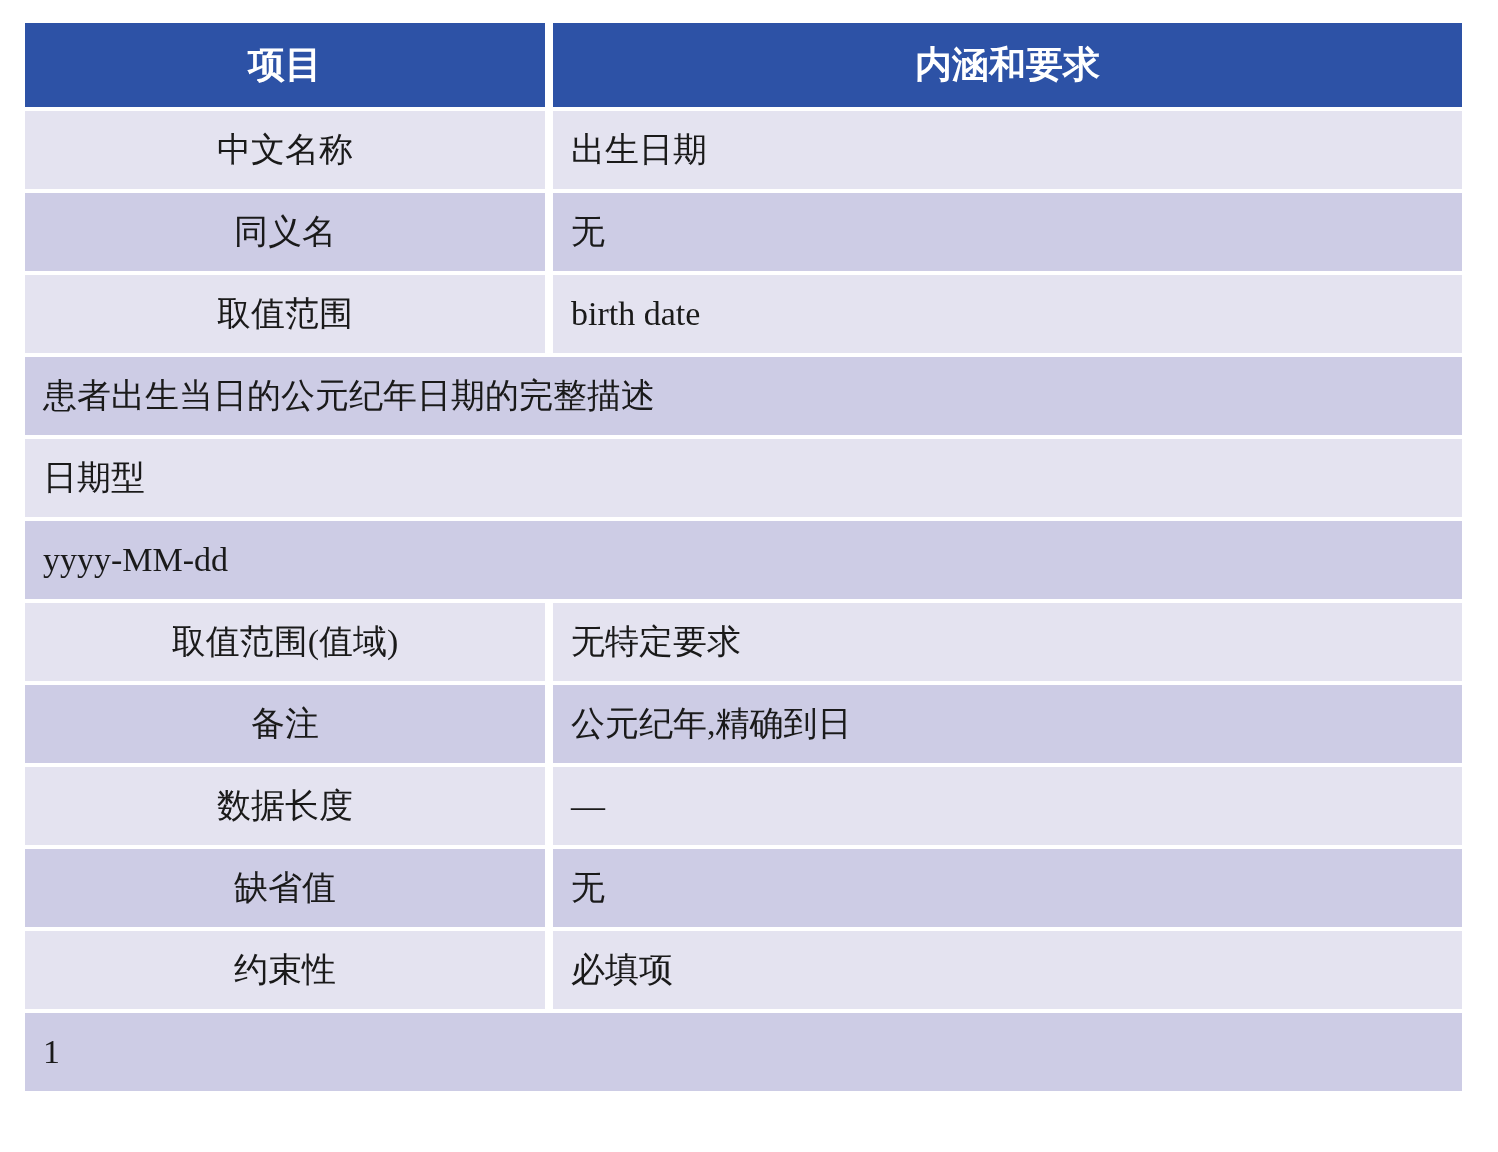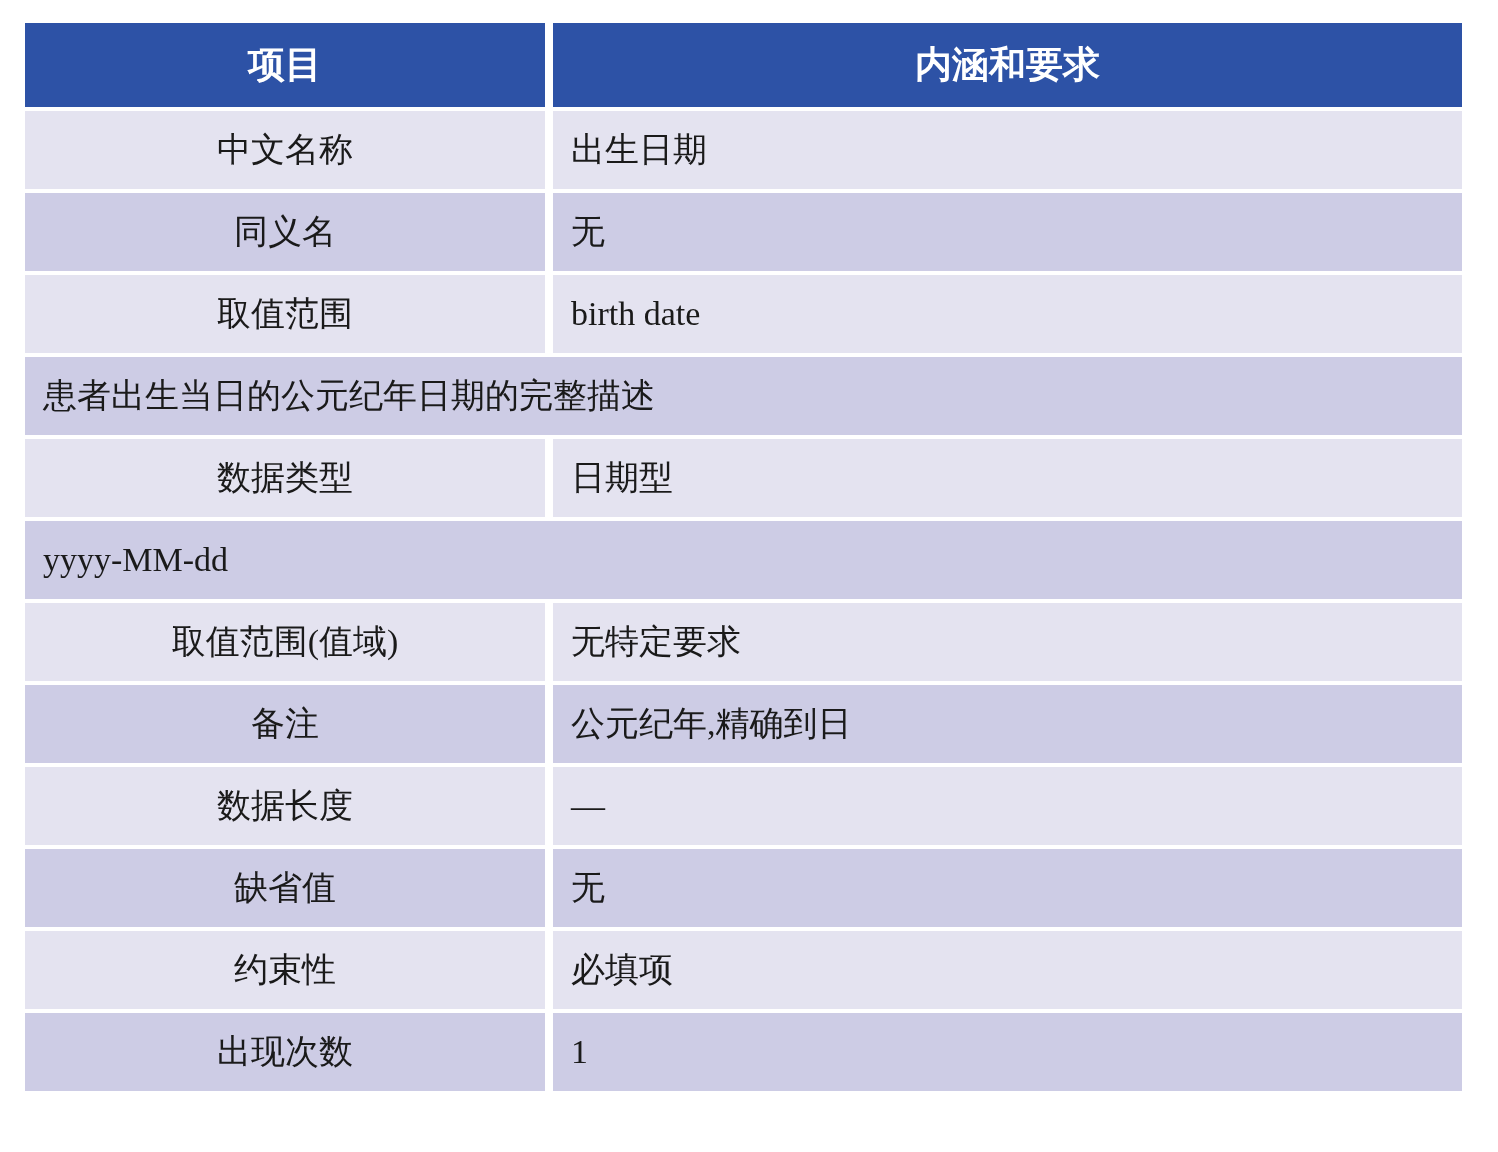--- a/index.html
+++ b/index.html
@@ -87,21 +87,20 @@
   <div class="row light">
     <div class="cell label-cell">取值范围</div>
     <div class="cell value-cell">birth date</div>
   </div>
 
   <div class="row dark">
     <div class="cell value-cell">患者出生当日的公元纪年日期的完整描述</div>
   </div>
 
   <div class="row light">
-    <div class="cell label-cell">数据类型</div>
     <div class="cell value-cell">日期型</div>
   </div>
 
   <div class="row dark">
     <div class="cell value-cell">yyyy-MM-dd</div>
   </div>
 
   <div class="row light">
     <div class="cell label-cell">取值范围(值域)</div>
     <div class="cell value-cell">无特定要求</div>
@@ -121,17 +120,16 @@
     <div class="cell label-cell">缺省值</div>
     <div class="cell value-cell">无</div>
   </div>
 
   <div class="row light">
     <div class="cell label-cell">约束性</div>
     <div class="cell value-cell">必填项</div>
   </div>
 
   <div class="row dark">
-    <div class="cell label-cell">出现次数</div>
     <div class="cell value-cell">1</div>
   </div>
 
 </div>
 
 </body></html>

